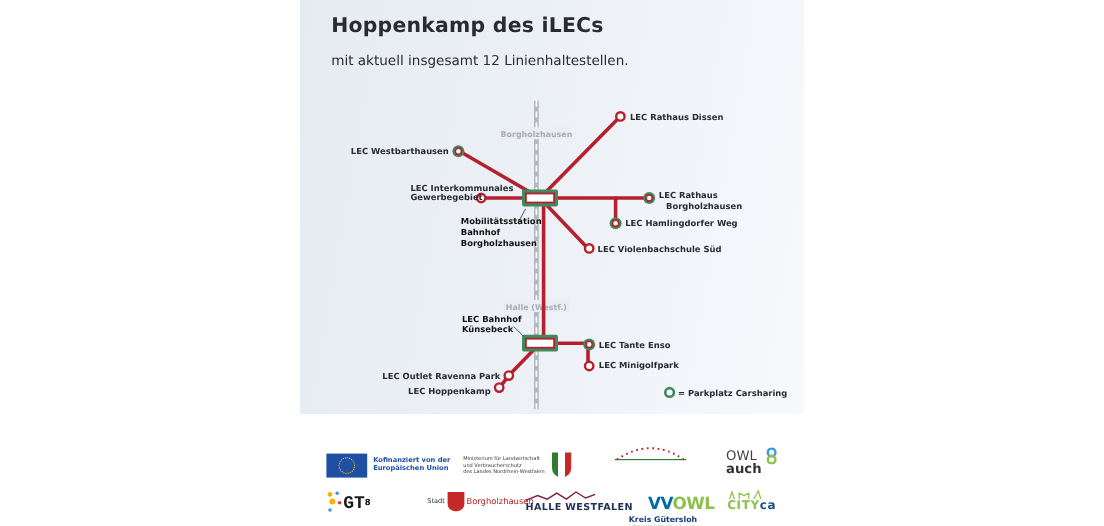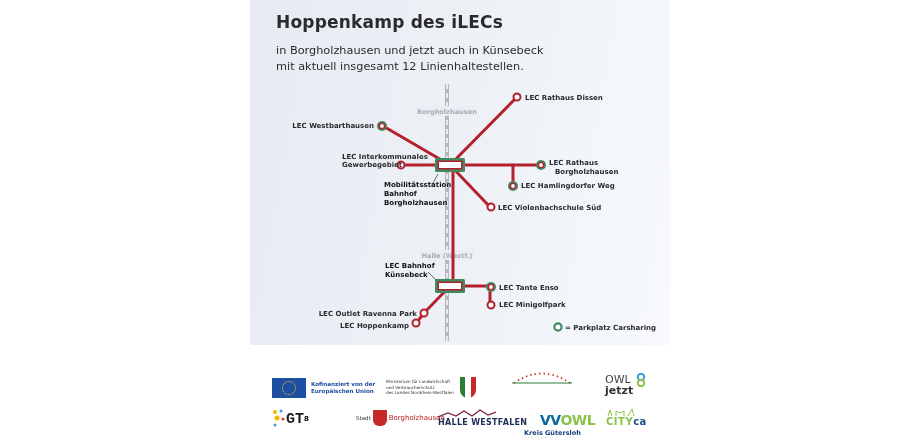--- a/index.html
+++ b/index.html
@@ -34,21 +34,20 @@
   .vv-text span { color:#8bc34a; }
   .city-text { font-size:10px; font-weight:bold; color:#8bc34a; letter-spacing:0.5px;text-align:right; }
   .city-text span { color:#1f4f8a; }
 </style>
 </head>
 <body>
 
 <div class="poster">
   <div class="title">Hoppenkamp des iLECs</div>
   <div class="subtitle">
-    <div>in Borgholzhausen und jetzt auch in Künsebeck</div>
     <div>mit aktuell insgesamt 12 Linienhaltestellen.</div>
   </div>
 
   <svg class="map" width="420" height="345" viewBox="0 0 420 345">
 
     <g>
       <line x1="197" y1="84" x2="197" y2="341" stroke="#b4b8be" stroke-width="4"></line>
       <line x1="197" y1="84" x2="197" y2="341" stroke="#ffffff" stroke-width="1.4" stroke-dasharray="5,4"></line>
     </g>
     <rect x="169" y="106" width="56" height="10" fill="#eaeef4"></rect>
@@ -174,21 +173,21 @@
     </svg>
     <div style="margin-left:12px;">
       <div class="kreis-text">Kreis Gütersloh</div>
       <div class="kreis-sub">erfolgreich &amp; lebenswert</div>
     </div>
   </div>
 
   <div class="logo" style="left:355px; top:14px;">
     <div class="owl-text">
       <div>OWL</div>
-      <b>jetzt</b>
+      <b>auch</b>
     </div>
     <svg width="12" height="14" viewBox="0 0 12 14" style="margin-left:2px; margin-top:-10px;">
       <circle cx="6" cy="4" r="3.2" fill="none" stroke="#3b9ad9" stroke-width="2"></circle>
       <circle cx="6" cy="10" r="3.2" fill="none" stroke="#8bc34a" stroke-width="2"></circle>
     </svg>
   </div>
 
   <div class="logo" style="left:22px; top:48px;">
     <svg width="14" height="22" viewBox="0 0 14 22">
       <circle cx="3" cy="4" r="2" fill="#f4b400"></circle>

